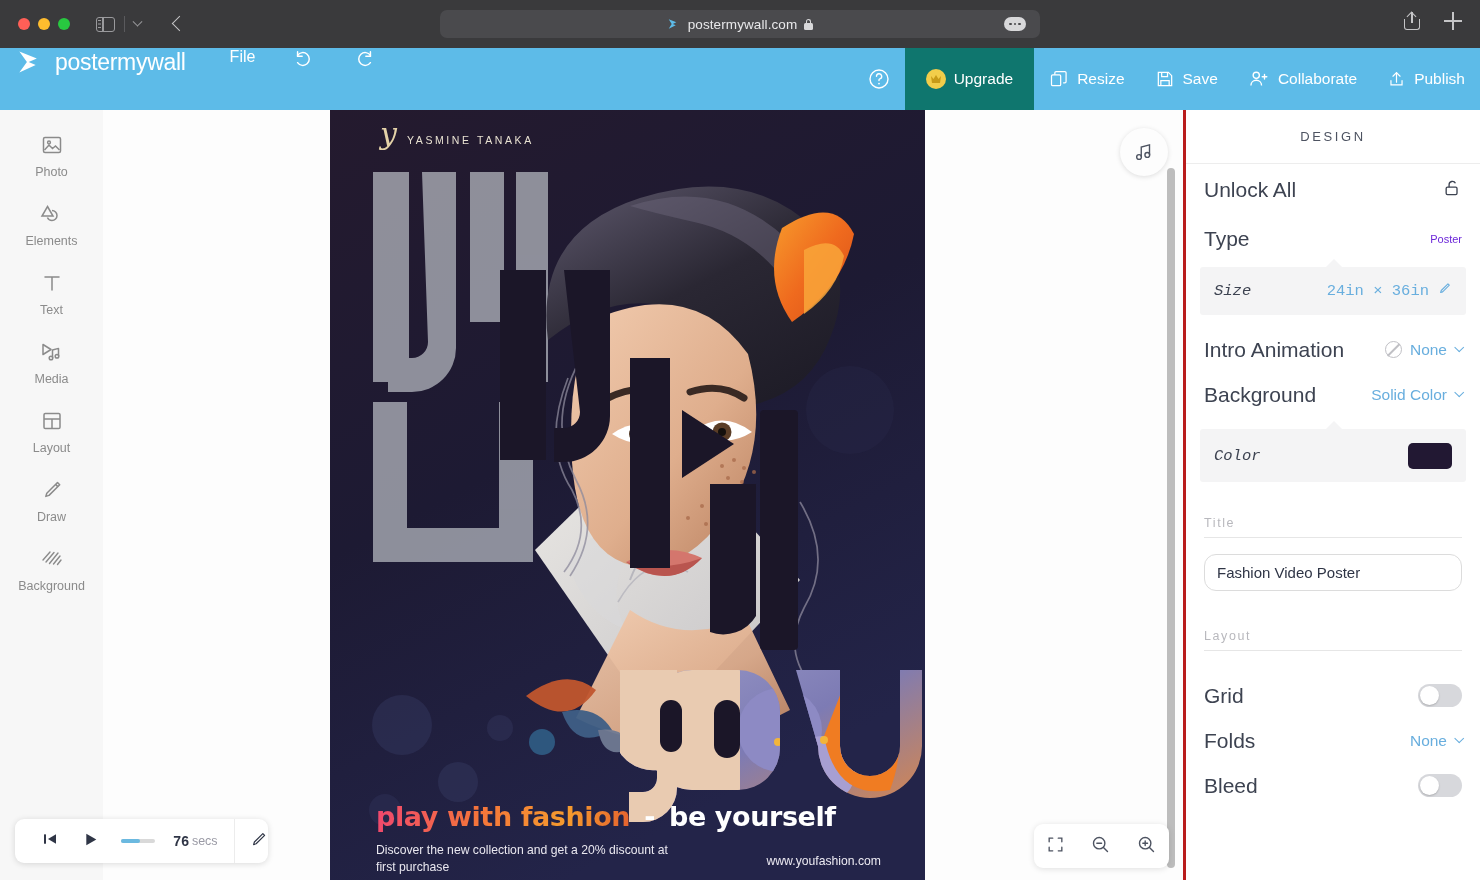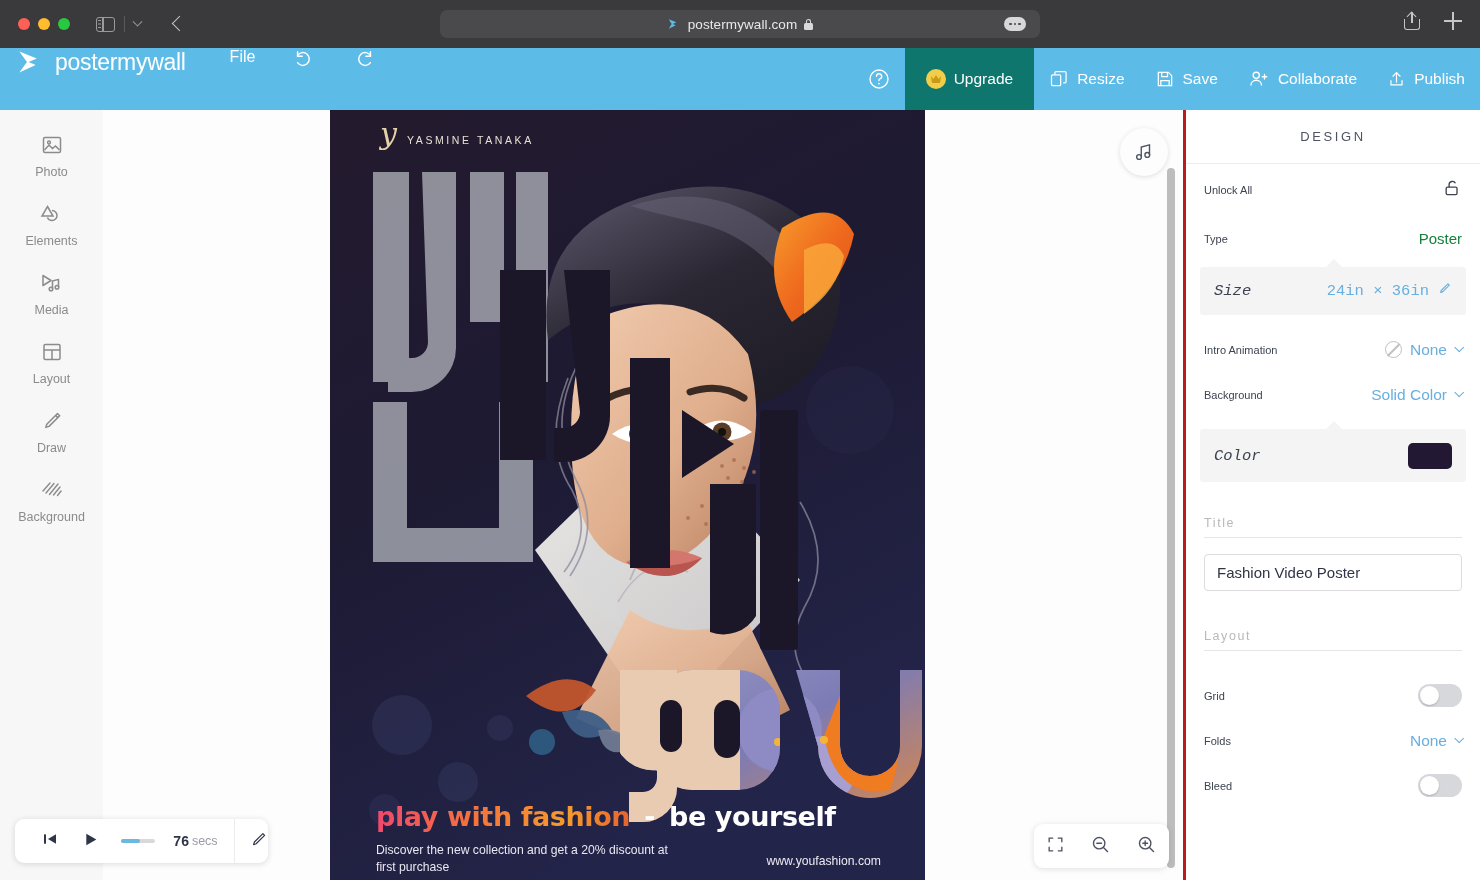--- a/index.html
+++ b/index.html
@@ -161,37 +161,37 @@
     border-left:3px solid #b91c1c;
   }
   .panel-title {
     height:54px; display:flex; align-items:center; justify-content:center;
     font-size:13px; letter-spacing:2.6px; color:#4d5361; border-bottom:1px solid #ededed;
   }
   .row {
     display:flex; align-items:center; justify-content:space-between;
     padding:0 18px; height:45px;
   }
-  .row-label { font-size:11px; color:#3d4351; }
-  .row-val { font-size:15px; color:#15803d; }
+  .row-label { font-size:21px; color:#3d4351; }
+  .row-val { font-size:11px; color:#6d28d9; }
   .hl-row {
     position:relative; margin:6px 14px 0 14px; background:#f4f4f5; border-radius:3px;
     display:flex; align-items:center; justify-content:space-between; padding:0 14px; height:48px;font-family:Liberation Mono, monospace;
   }
   .hl-row:before {
     content:""; position:absolute; left:50%; top:-8px; margin-left:-8px;
     border-left:9px solid transparent; border-right:9px solid transparent; border-bottom:9px solid #f4f4f5;
   }
   .hl-label { font-style:italic; font-size:15.5px; color:#3d4351; }
   .hl-val { font-size:15.5px; color:#68aede; display:flex; align-items:center; gap:8px; }
   .swatch { width:44px; height:26px; border-radius:5px; background:#221833; }
   .sect-label { padding:0 18px; font-size:12.5px; letter-spacing:1.6px; color:#b8b8bd; }
   .sect-rule { margin:7px 18px 0 18px; height:1px; background:#e6e6e6; }
   .title-input {
-    margin:16px 18px 0 18px; height:37px; border:1px solid #dcdcdc; border-radius:4px;
+    margin:16px 18px 0 18px; height:37px; border:1px solid #dcdcdc; border-radius:12px;
     display:flex; align-items:center; padding:0 12px; font-size:15px; color:#2f3546;
   }
   .toggle { width:44px; height:23px; border-radius:12px; background:#d7d8dc; position:relative; }
   .toggle .knob { position:absolute; left:2px; top:2px; width:19px; height:19px; border-radius:50%;
     background:#fff; box-shadow:0 1px 2px rgba(0,0,0,0.2); }
   .chev-sm { display:inline-block; width:7px; height:7px; border-right:1.6px solid #68aede;
     border-bottom:1.6px solid #68aede; transform:rotate(45deg) translate(-1px,-2px); }
   .no-ico { width:17px; height:17px; border-radius:50%; border:1.6px solid #c0c0c5; position:relative; }
   .no-ico:after { content:""; position:absolute; left:-1px; top:6.5px; width:17px; height:1.6px;
     background:#c0c0c5; transform:rotate(-45deg); }
@@ -327,20 +327,28 @@
       <span class="rail-label">Photo</span>
     </div>
     <div class="rail-item">
       <span class="rail-ico">
         <svg width="26" height="24" viewBox="0 0 26 24" fill="none" stroke="#8b8b8b" stroke-width="1.5">
           <path d="M8.5 4.5 L14 14 H3 Z"></path>
             <path d="M13 8.5a5 5 0 1 1 0 10 5 5 0 0 1-4.6-3"></path>
         </svg>
       </span>
       <span class="rail-label">Elements</span>
+    </div>
+    <div class="rail-item">
+      <span class="rail-ico">
+        <svg width="24" height="24" viewBox="0 0 24 24" fill="none" stroke="#8b8b8b" stroke-width="1.5" stroke-linecap="round">
+          <path d="M5 6h14M12 6v13"></path>
+        </svg>
+      </span>
+      <span class="rail-label">Text</span>
     </div>
     <div class="rail-item">
       <span class="rail-ico">
         <svg width="26" height="24" viewBox="0 0 26 24" fill="none" stroke="#8b8b8b" stroke-width="1.5" stroke-linejoin="round">
           <path d="M4 4.5 L12 9.5 L4 14.5 Z"></path>
           <path d="M13.5 17.5V10l6-1.6v7.3" stroke-linecap="round"></path>
           <circle cx="12" cy="18" r="1.8"></circle>
             <circle cx="18" cy="16.3" r="1.8"></circle>
         </svg>
       </span>

